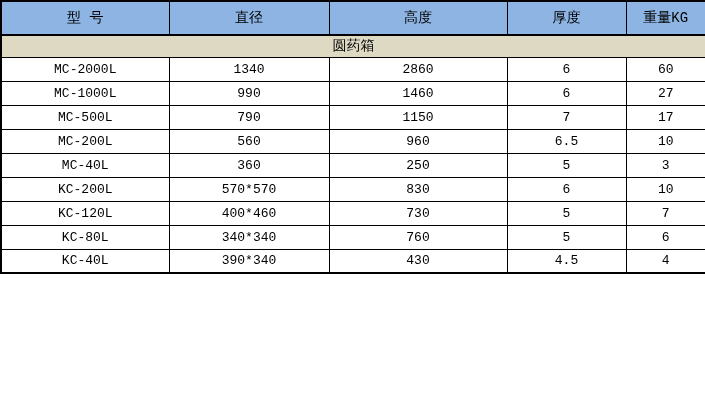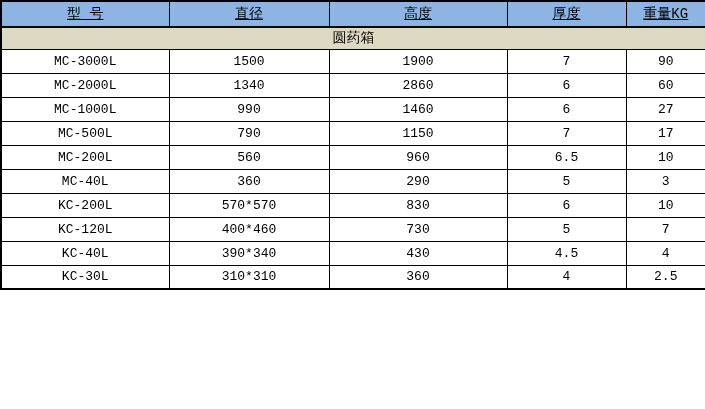--- a/index.html
+++ b/index.html
@@ -17,22 +17,21 @@
     border: 1px solid var(--border-color, #000);
     text-align: center;
     vertical-align: middle;
     padding: 0;
     color: #000;
     font-family: "Liberation Mono", "DejaVu Sans Mono", monospace;
     overflow: hidden;
     white-space: nowrap;
   }
   thead tr {
-    height: 26px;
-    text-decoration: underline;
+    height: 34px;
   }
   thead th {
     background: var(--header-bg, #8db4e2);
     font-size: 14px;
     font-weight: normal;
     border-bottom: 2px solid var(--border-color, #000);
   }
   tr.section-row {
     height: 22px;
   }
@@ -66,27 +65,20 @@
       <th>高度</th>
       <th>厚度</th>
       <th>重量KG</th>
     </tr>
   </thead>
   <tbody>
   <tr class="section-row">
         <td colspan="5">圆药箱</td>
       </tr>
       <tr class="data-row">
-        <td>MC-3000L</td>
-        <td>1500</td>
-        <td>1900</td>
-        <td>7</td>
-        <td>90</td>
-      </tr>
-      <tr class="data-row">
         <td>MC-2000L</td>
         <td>1340</td>
         <td>2860</td>
         <td>6</td>
         <td>60</td>
       </tr>
       <tr class="data-row">
         <td>MC-1000L</td>
         <td>990</td>
         <td>1460</td>
@@ -103,46 +95,46 @@
       <tr class="data-row">
         <td>MC-200L</td>
         <td>560</td>
         <td>960</td>
         <td>6.5</td>
         <td>10</td>
       </tr>
       <tr class="data-row">
         <td>MC-40L</td>
         <td>360</td>
-        <td>290</td>
+        <td>250</td>
         <td>5</td>
         <td>3</td>
       </tr>
       <tr class="data-row">
         <td>KC-200L</td>
         <td>570*570</td>
         <td>830</td>
         <td>6</td>
         <td>10</td>
       </tr>
       <tr class="data-row">
         <td>KC-120L</td>
         <td>400*460</td>
         <td>730</td>
         <td>5</td>
         <td>7</td>
       </tr>
       <tr class="data-row">
+        <td>KC-80L</td>
+        <td>340*340</td>
+        <td>760</td>
+        <td>5</td>
+        <td>6</td>
+      </tr>
+      <tr class="data-row">
         <td>KC-40L</td>
         <td>390*340</td>
         <td>430</td>
         <td>4.5</td>
         <td>4</td>
       </tr>
-      <tr class="data-row">
-        <td>KC-30L</td>
-        <td>310*310</td>
-        <td>360</td>
-        <td>4</td>
-        <td>2.5</td>
-      </tr>
     </tbody>
 </table>
 
 </body></html>

